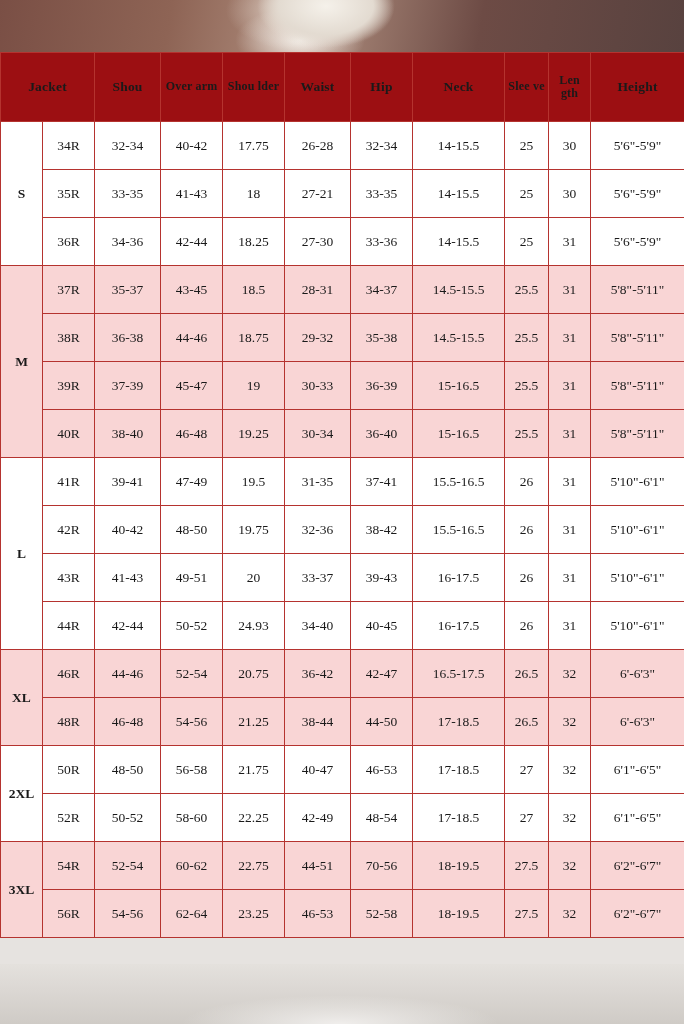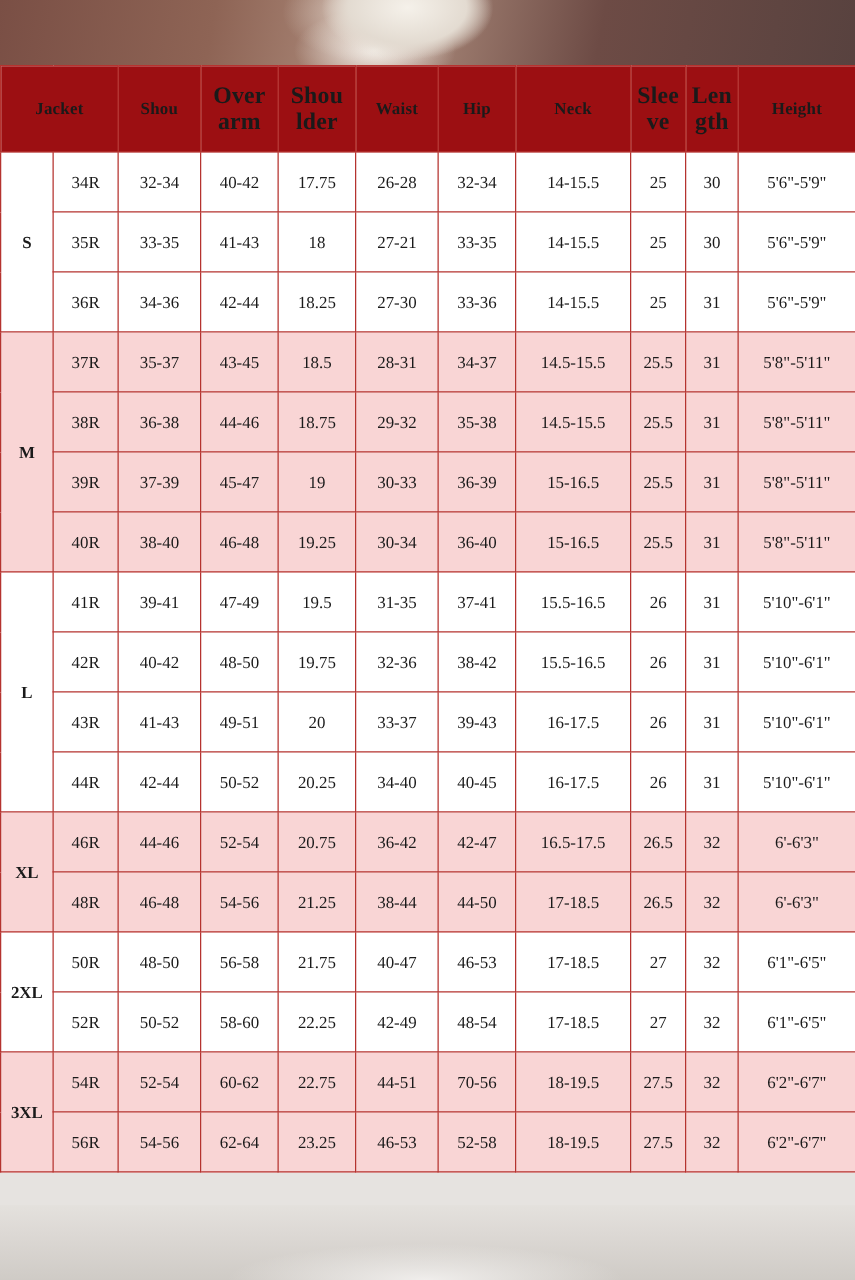--- a/index.html
+++ b/index.html
@@ -68,21 +68,21 @@
   thead th {
     background: #9c0f12;
     color: #ffffff;
     font-weight: bold;
     font-size: 14px;
     height: 68px;
     border: 1px solid #9c0f12;
     letter-spacing: .2px;
   }
   thead th.wrapped {
-    font-size: 19px;
+    font-size: 12px;
   }
   tbody tr {
     height: 48px;
   }
   td.group {
     font-weight: bold;
     font-size: 15px;
     width: 42px;
   }
   td.pink, tr.pink td {
@@ -265,21 +265,21 @@
           <td class="white">39-43</td>
           <td class="white">16-17.5</td>
           <td class="white sleeve">26</td>
           <td class="white">31</td>
           <td class="white">5'10"-6'1"</td>
         </tr>
         <tr class="white">
           <td class="white">44R</td>
           <td class="white">42-44</td>
           <td class="white">50-52</td>
-          <td class="white">20.25</td>
+          <td class="white">24.93</td>
           <td class="white">34-40</td>
           <td class="white">40-45</td>
           <td class="white">16-17.5</td>
           <td class="white sleeve">26</td>
           <td class="white">31</td>
           <td class="white">5'10"-6'1"</td>
         </tr>
         <tr class="pink">
           <td class="group pink" rowspan="2">XL</td>
           <td class="pink">46R</td>

